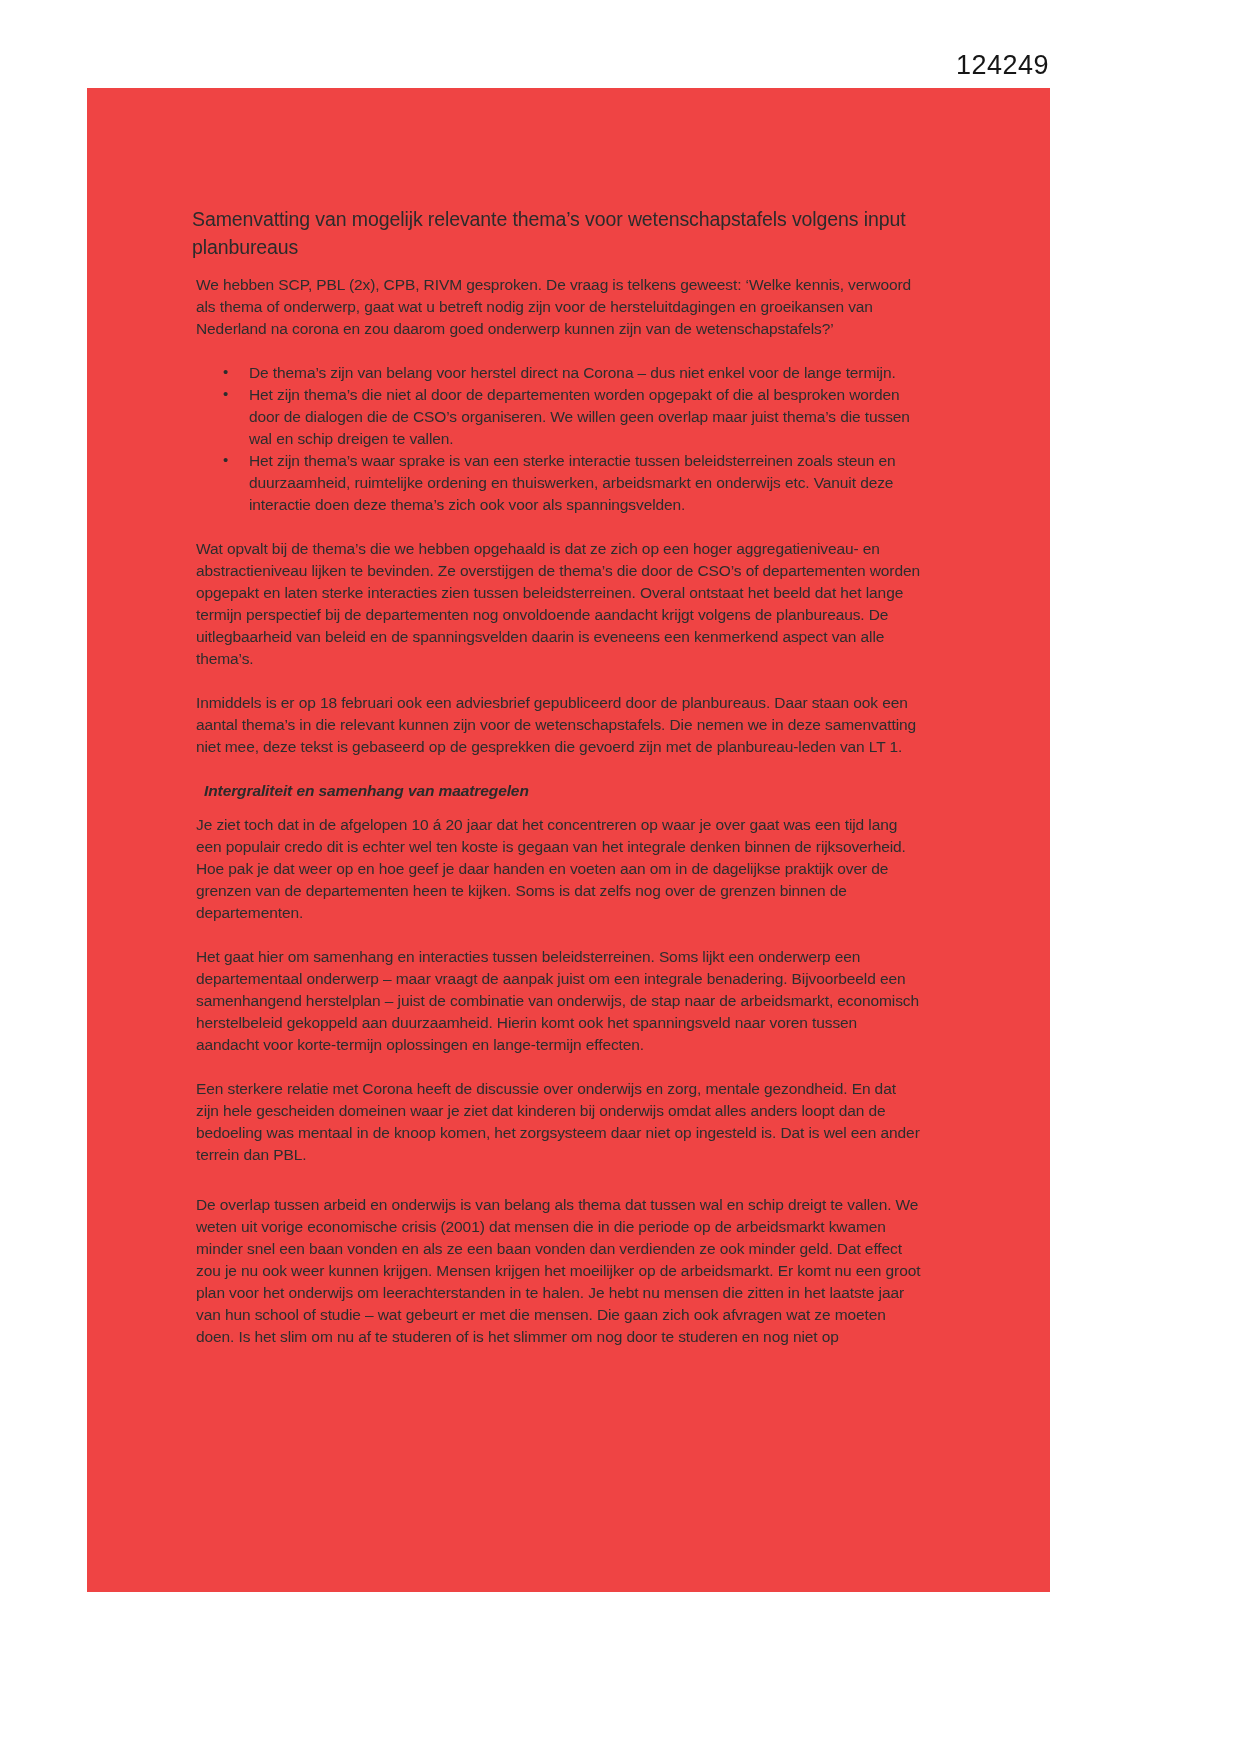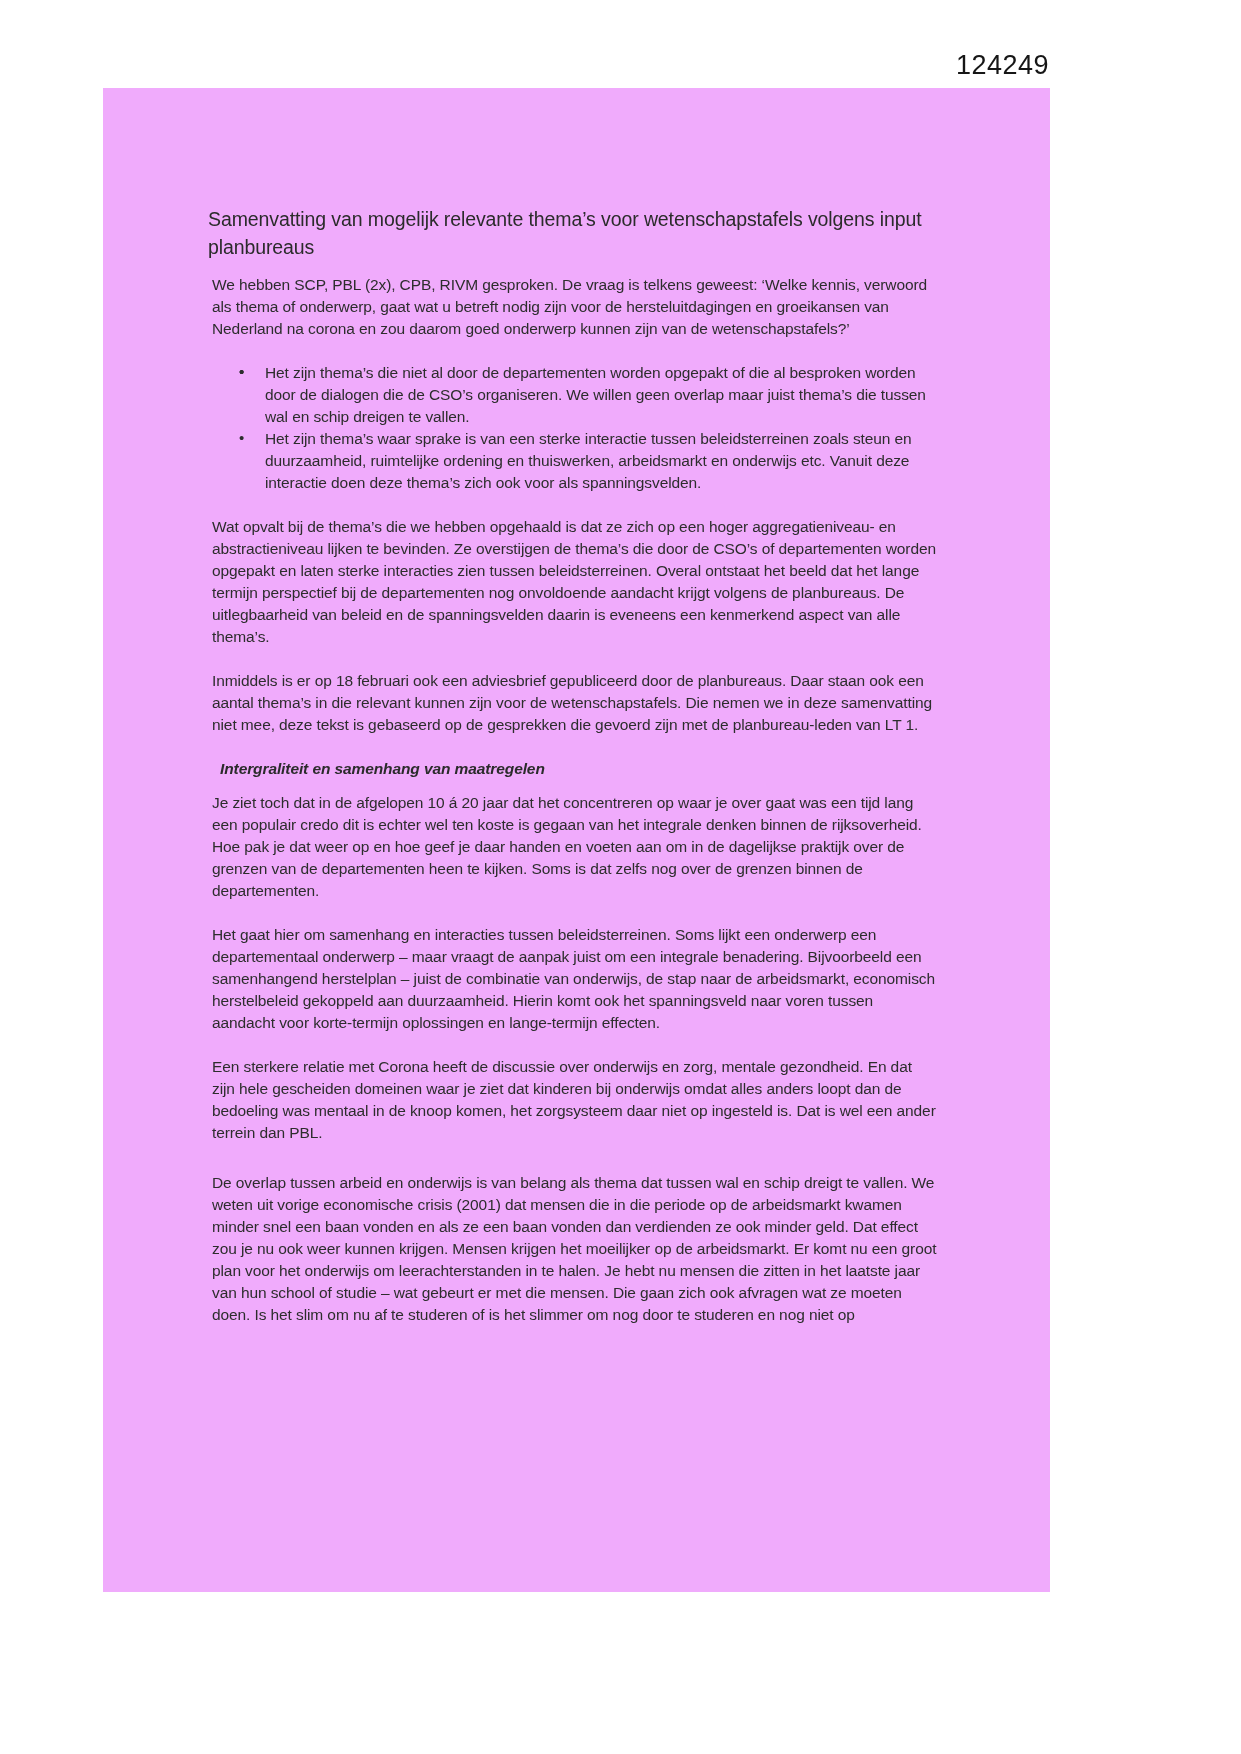--- a/index.html
+++ b/index.html
@@ -19,25 +19,25 @@
     position: absolute;
     left: 956px;
     top: 50px;
     font-size: 27px;
     letter-spacing: 0.5px;
     color: #161616;
     font-family: "Liberation Sans", sans-serif;
   }
   .scan-page {
     position: absolute;
-    left: 103px;
+    left: 87px;
     top: 88px;
     width: 1067px;
     height: 1504px;
-    background: #f0abfc;
+    background: #ef4444;
   }
   .content {
     position: absolute;
     left: 105px;  
     top: 117px;   
     width: 730px;
     color: #2d2d2d;
     font-size: 15.5px;
     line-height: 22px;
     letter-spacing: -0.1px;
@@ -93,20 +93,21 @@
     <div class="content">
 
       <h1 class="doc-title">Samenvatting van mogelijk relevante thema’s voor wetenschapstafels volgens input planbureaus</h1>
 
       <p>We hebben SCP, PBL (2x), CPB, RIVM gesproken. De vraag is telkens geweest: ‘Welke kennis, verwoord als thema of onderwerp, gaat wat u betreft nodig zijn voor de hersteluitdagingen en groeikansen van Nederland na corona en zou daarom goed onderwerp kunnen zijn van de wetenschapstafels?’</p>
 
 
       <ul class="bullets">
         <li>
           <span class="marker">•</span>
+          <span>De thema’s zijn van belang voor herstel direct na Corona – dus niet enkel voor de lange termijn.</span>
         </li>
         <li>
           <span class="marker">•</span>
           <span>Het zijn thema’s die niet al door de departementen worden opgepakt of die al besproken worden door de dialogen die de CSO’s organiseren. We willen geen overlap maar juist thema’s die tussen wal en schip dreigen te vallen.</span>
         </li>
         <li>
           <span class="marker">•</span>
           <span>Het zijn thema’s waar sprake is van een sterke interactie tussen beleidsterreinen zoals steun en duurzaamheid, ruimtelijke ordening en thuiswerken, arbeidsmarkt en onderwijs etc. Vanuit deze interactie doen deze thema’s zich ook voor als spanningsvelden.</span>
         </li>
       </ul>

